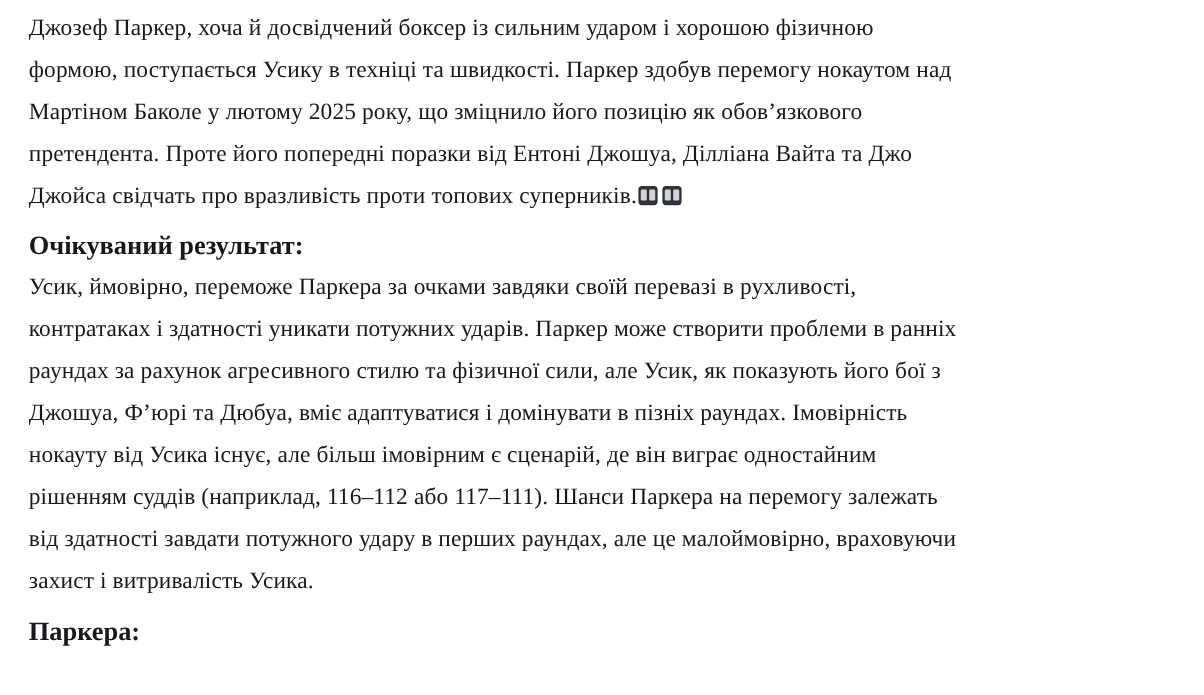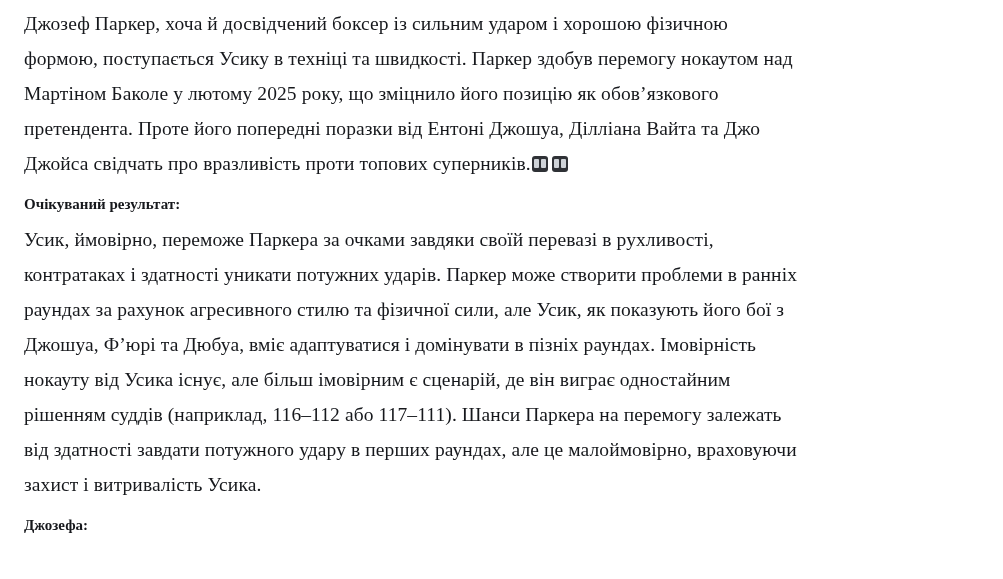--- a/index.html
+++ b/index.html
@@ -25,21 +25,21 @@
     font-family: "Liberation Serif", serif;
     font-size: 19.5px;
     line-height: 35px;
     letter-spacing: 0.1px;
     color: #16181c;
     margin: 0 0 4px 0;
     text-align: left;
   }
   .heading {
     font-family: "Liberation Serif", serif;
-    font-size: 15px;
+    font-size: 22px;
     line-height: 35px;
     font-weight: bold;
     color: #16181c;
     margin: 6px 0 0 0;
   }
   .block {
     margin-bottom: 2px;
   }
   .para-first {
     margin-top: 0;
@@ -125,16 +125,16 @@
   <div class="block">
     <p class="para para-first inline-wrap"><span>Джозеф Паркер, хоча й досвідчений боксер із сильним ударом і хорошою фізичною формою, поступається Усику в техніці та швидкості. Паркер здобув перемогу нокаутом над Мартіном Баколе у лютому 2025 року, що зміцнило його позицію як обов’язкового претендента. Проте його попередні поразки від Ентоні Джошуа, Діллiана Вайта та Джо Джойса свідчать про вразливість проти топових суперників.</span><span class="glyph-box"></span><span class="glyph-box"></span></p>
   </div>
 
   <div class="block">
     <p class="heading">Очікуваний результат:</p>
     <p class="para">Усик, ймовірно, переможе Паркера за очками завдяки своїй перевазі в рухливості, контратаках і здатності уникати потужних ударів. Паркер може створити проблеми в ранніх раундах за рахунок агресивного стилю та фізичної сили, але Усик, як показують його бої з Джошуа, Ф’юрі та Дюбуа, вміє адаптуватися і домінувати в пізніх раундах. Імовірність нокауту від Усика існує, але більш імовірним є сценарій, де він виграє одностайним рішенням суддів (наприклад, 116–112 або 117–111). Шанси Паркера на перемогу залежать від здатності завдати потужного удару в перших раундах, але це малоймовірно, враховуючи захист і витривалість Усика.</p>
   </div>
 
   <div class="block">
-    <p class="heading">Джозефа:</p>
+    <p class="heading">Паркера:</p>
   </div>
 
 </div>
 
 </body></html>

